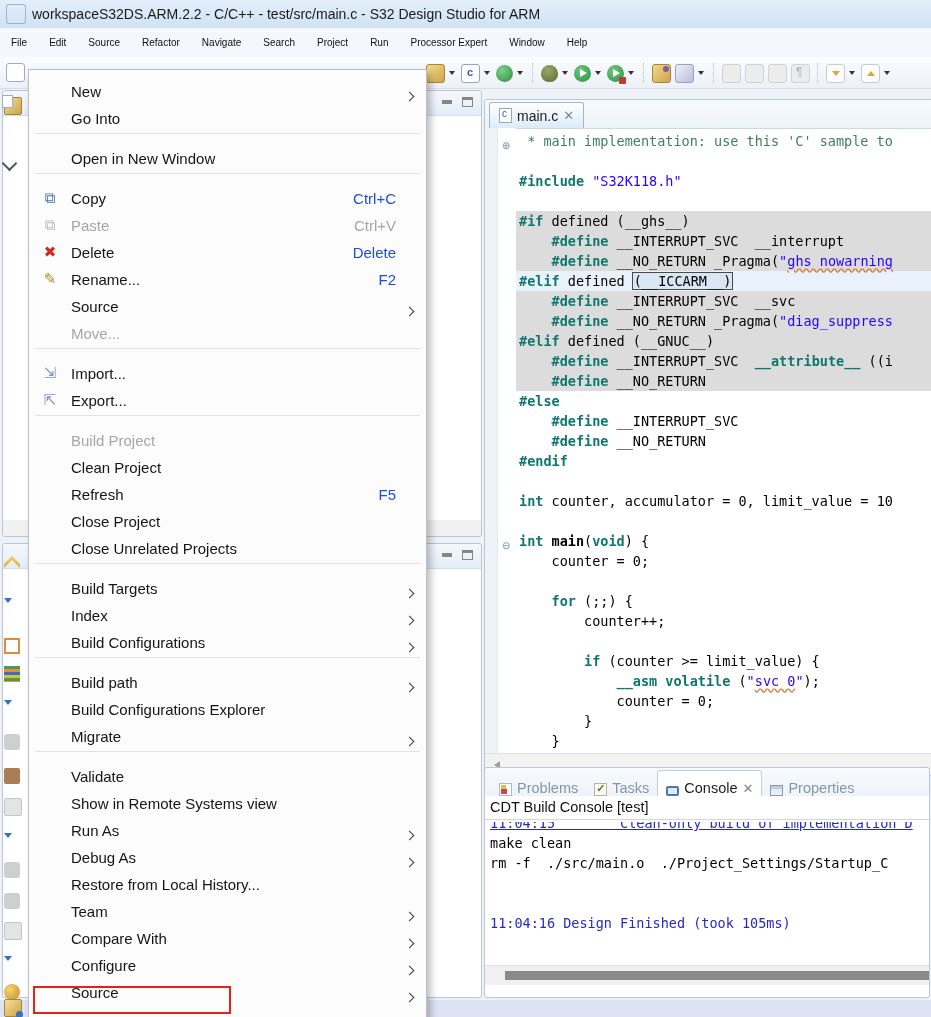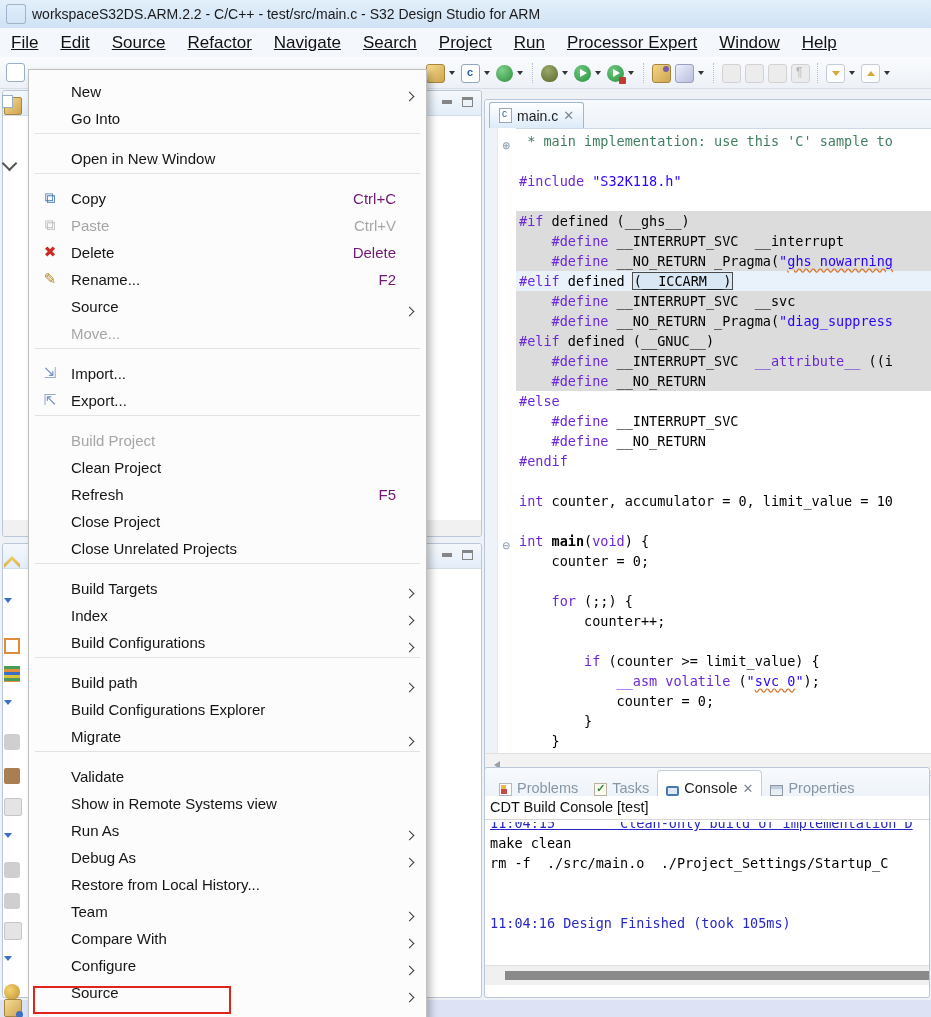--- a/index.html
+++ b/index.html
@@ -10,21 +10,21 @@
   .titlebar{position:absolute;left:0;top:0;right:0;height:28px;
     background:linear-gradient(#e3f0fb,#cfe2f4);display:flex;align-items:center;
     padding-left:7px;font-size:14px;color:#1a1a1a;}
   .app-icon{width:18px;height:18px;border-radius:2px;overflow:hidden;margin-right:7px;
     box-shadow:0 0 0 1px #9fb3cc;flex:none}
   .app-icon .half-t{height:9px;background:#4f6db3}
   .app-icon .half-b{height:9px;background:#bf3a36}
 
   
   .menubar{position:absolute;left:0;top:28px;right:0;height:29px;background:#f4f7fb;
-    display:flex;align-items:center;font-size:17px;color:#111;text-decoration:underline;}
+    display:flex;align-items:center;font-size:10px;color:#111;}
   .mb-item{padding:0 11px}
 
   
   .toolbar{position:absolute;left:0;top:57px;right:0;height:31px;
     background:linear-gradient(#fafcfe,#edf1f7);border-bottom:1px solid #d7dee8;}
   #toolbar-left{position:absolute;left:4px;top:6px;display:flex;align-items:center}
   #toolbar-right{position:absolute;left:424px;top:6px;display:flex;align-items:center}
   .tbi{width:17px;height:17px;margin:0 2px;border-radius:3px;position:relative;flex:none}
   .tbdd{width:0;height:0;border-left:3.5px solid transparent;border-right:3.5px solid transparent;
     border-top:4px solid #333;margin:0 4px 0 2px;flex:none}
@@ -91,21 +91,21 @@
     font-family:"DejaVu Sans Mono","Liberation Mono",monospace;font-size:13.5px;line-height:20px}
   .gutter-band1{position:absolute;left:0;top:0;bottom:0;width:12px;background:#eef3f9;border-right:1px solid #e2e9f1}
   .gutter-band2{position:absolute;left:13px;top:0;bottom:0;width:18px;background:#fff}
   .fold{position:absolute;left:14px;width:15px;height:15px;color:#8fa0b0;font-size:13px;line-height:15px;text-align:center}
   .fold.plus::before{content:"⊕"}
   .fold.minus::before{content:"⊖"}
   #codelines{position:absolute;left:31px;top:0;right:0;padding-top:3px}
   .line{height:20px;padding-left:3px;white-space:pre}
   .line.gray{background:#dcdcdc}
   .line.sel{background:#e9f1fa}
-  .k{color:#6d28d9;font-weight:normal}
+  .k{color:#0f766e;font-weight:bold}
   .p{color:#000}
   .b{color:#000;font-weight:bold}
   .s{color:#2a00ff}
   .sl{color:#2a00ff;text-decoration:underline wavy #d8752c;text-underline-offset:2px}
   .c{color:#3f7f5f}
   .box{border:1px solid #4a4a4a;background:#d9e6f3;padding:0 1px;margin:0 -1px}
   .hscroll{position:absolute;left:0;right:0;bottom:0;height:21px;background:#f2f2f2;
     border-top:1px solid #e0e0e0;border-radius:0 0 3px 3px;display:flex;align-items:center}
   .arr-left{width:0;height:0;border-top:4.5px solid transparent;border-bottom:4.5px solid transparent;
     border-right:6px solid #9aa0a8;margin-left:9px}
@@ -137,21 +137,21 @@
 
   
   .statusbar{position:absolute;left:0;top:1000px;right:0;height:17px;background:#dde2f5}
 
   
   #ctxmenu{position:absolute;left:28px;top:69px;width:399px;height:960px;background:#fcfcfc;
     border:1px solid #bfbfbf;box-shadow:4px 4px 7px rgba(0,0,0,.25);z-index:50;padding-top:3px;
     overflow:hidden;box-sizing:border-box}
   .cmi{height:27px;display:flex;align-items:flex-end;position:relative;font-size:15px;color:#151515}
   .cmi .lab{margin-left:42px}
-  .cmi .sc{position:absolute;right:30px;color:#701a75}
+  .cmi .sc{position:absolute;right:30px;color:#1d4ed8}
   .cmi.dis,.cmi.dis .sc{color:#a6a6a6}
   .cmi .sub{position:absolute;right:13px;width:6px;height:6px;border-top:1.6px solid #3a3a3a;
     border-right:1.6px solid #3a3a3a;transform:rotate(45deg)}
   .cm-sep{border-top:1px solid #e2e2e2;margin:6px 6px}
   .mic{position:absolute;left:11px;width:20px;height:18px;font-size:15px;line-height:18px;text-align:center}
   .mi-copy::before{content:"⧉";color:#4a7ab5}
   .mi-paste::before{content:"⧉";color:#bcbcbc}
   .mi-delete::before{content:"✖";color:#cc2b22}
   .mi-rename::before{content:"✎";color:#b5882a}
   .mi-import::before{content:"⇲";color:#7a93c0}

